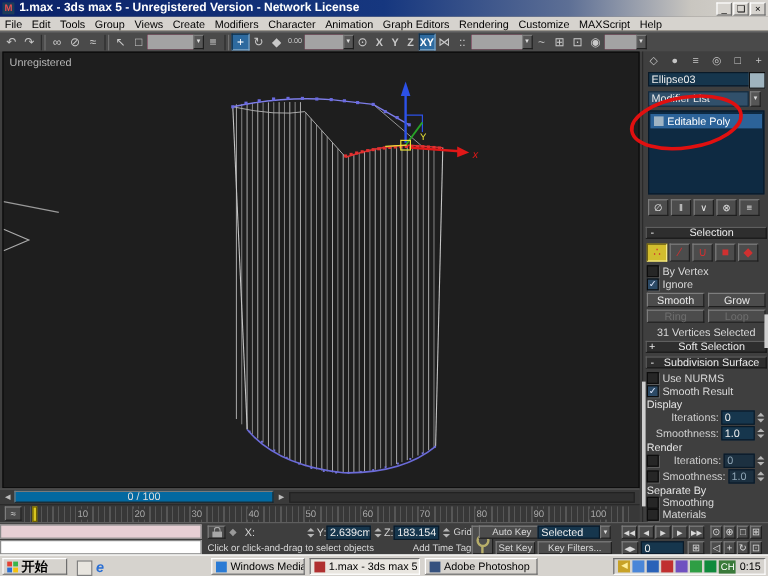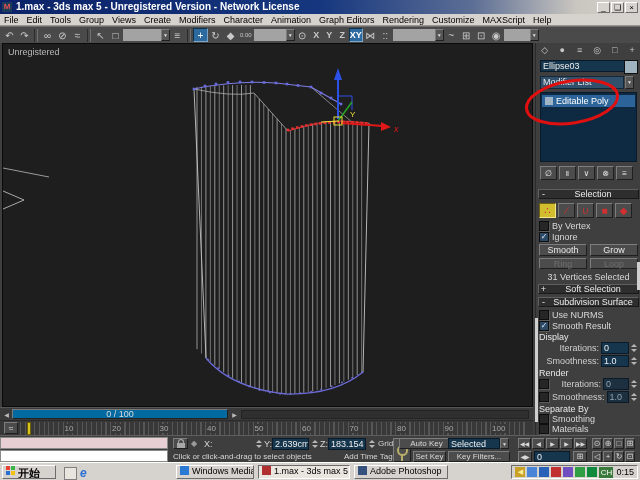--- a/index.html
+++ b/index.html
@@ -89,21 +89,21 @@
   .lock{position:relative;width:8px;height:5px;background:#a8a8a8;margin-top:4px;}
   .lock::before{content:"";position:absolute;left:1px;top:-4px;width:4px;height:4px;
     border:1px solid #a8a8a8;border-bottom:none;border-radius:3px 3px 0 0;}
   .keyicon{position:relative;width:7px;height:7px;border:2px solid #b7ae6a;border-radius:50%;}
   .keyicon::after{content:"";position:absolute;left:2px;top:8px;width:2px;height:8px;background:#b7ae6a;}
   .pbtn{width:13px;height:11px;font-size:6px;margin-right:1px;}
   .navbtn{width:10px;height:11px;font-size:8px;margin-right:1px;}
   
   #taskbar{position:absolute;left:0;top:462px;width:640px;height:18px;background:#d6d3ce;border-top:1px solid #fff;box-sizing:border-box;}
   .tkbtn{position:absolute;top:2px;height:14px;background:#d6d3ce;border:1px solid;
-    border-color:#fff #6d6d6d #6d6d6d #fff;display:flex;padding:0 3px;
+    border-color:#fff #6d6d6d #6d6d6d #fff;display:flex;align-items:center;padding:0 3px;
     font-size:9px;color:#000;box-sizing:border-box;overflow:hidden;white-space:nowrap;}
   .tkbtn.active{background:#e9e6e0;border-color:#6d6d6d #fff #fff #6d6d6d;}
   .flag{width:9px;height:9px;display:grid;grid-template-columns:4px 4px;grid-gap:1px;margin-right:3px;flex:none;}
   .flag i{display:block;width:4px;height:4px;}
   .tico{width:9px;height:9px;margin-right:3px;flex:none;font-size:7px;line-height:9px;text-align:center;color:#fff;}
   #tray{position:absolute;right:2px;top:2px;height:14px;border:1px solid;border-color:#6d6d6d #fff #fff #6d6d6d;
     display:flex;align-items:center;padding:0 3px;box-sizing:border-box;}
   .trico{width:10px;height:10px;margin-right:2px;font-size:7px;line-height:10px;text-align:center;color:#ffef9a;flex:none;}
   #lang{width:14px;height:11px;background:#3a7a3a;color:#fff;font-size:8px;line-height:11px;text-align:center;margin-right:3px;}
   #clock{font-size:9px;color:#000;text-align:right;}

